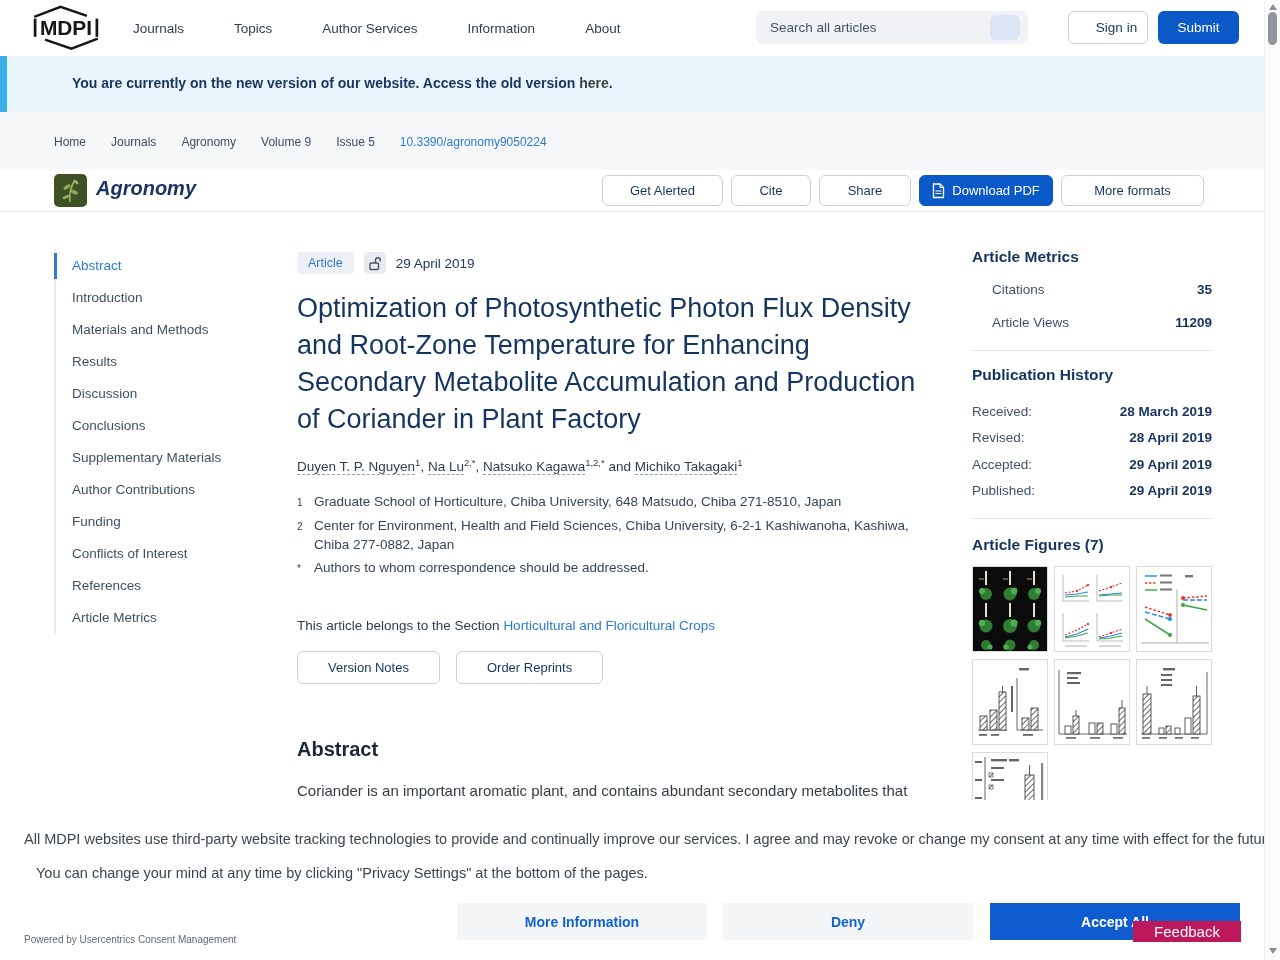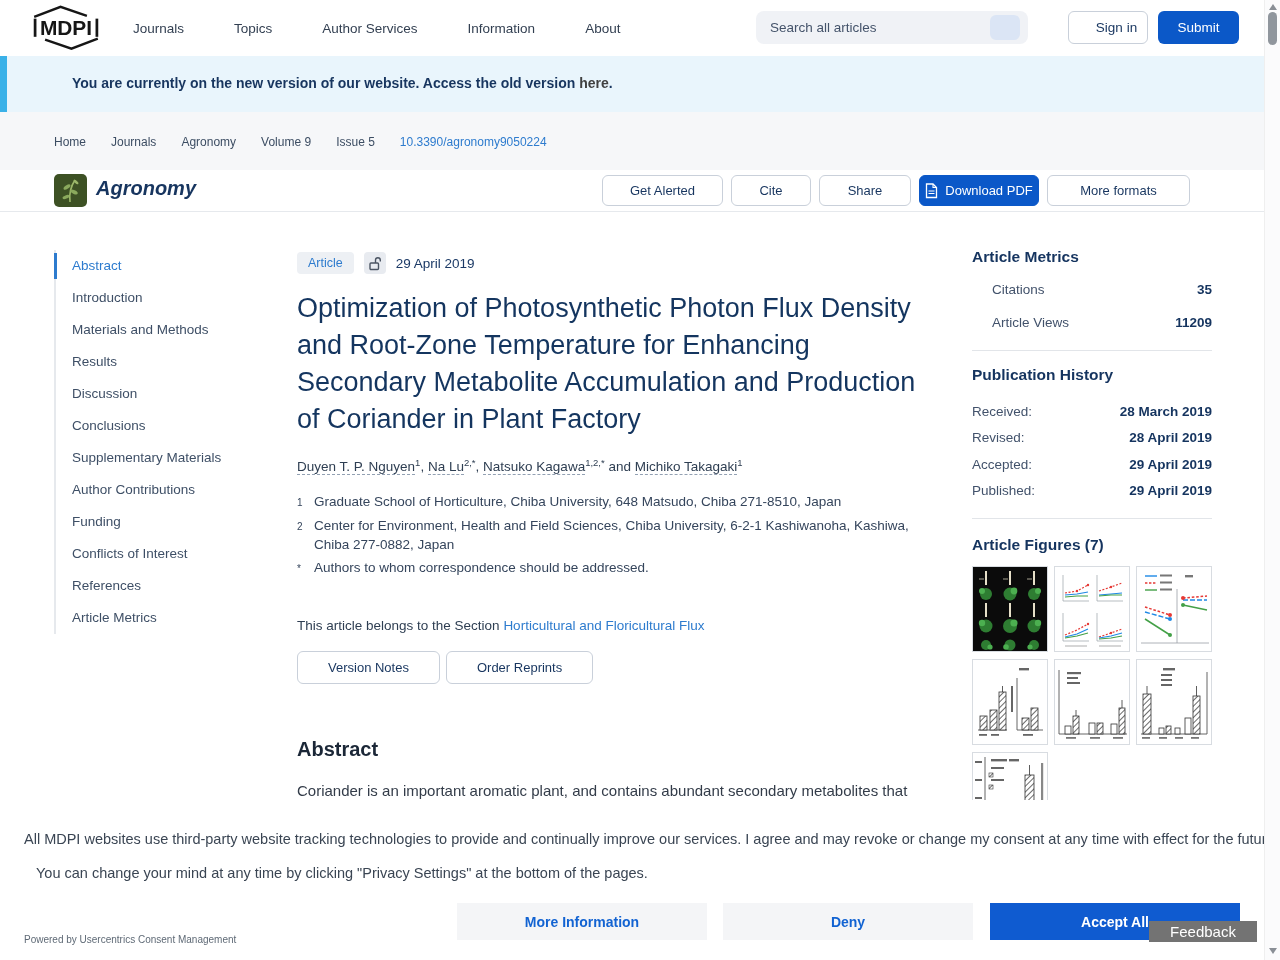--- a/index.html
+++ b/index.html
@@ -31,21 +31,21 @@
   .crumbs { position:absolute; left:54px; top:23px; display:flex; gap:25px; font-size:12px; color:#3c4d63; }
   .crumbs .crumb { cursor:pointer; }
   .crumbs .doi { color:#2d7bce; cursor:pointer; }
   
   .jbar { position:absolute; top:170px; left:0; width:1280px; height:42px; background:#fff; border-bottom:1px solid #e6e9ed; }
   .jlogo { position:absolute; left:54px; top:4px; width:33px; height:33px; background:#3d5124; border-radius:5px; }
   .jname { position:absolute; left:96px; top:7px; font-size:20px; font-style:italic; font-weight:bold; color:#17355f; }
   .jbtns { position:absolute; left:602px; top:5px; display:flex; gap:8px; }
   .jbtn { height:31px; border:1px solid #c9d0da; border-radius:6px; background:#fff; color:#17355f; font-size:13px; display:flex; align-items:center; justify-content:center; gap:7px; cursor:pointer; }
   .b-alert{width:121px} .b-cite{width:80px} .b-share{width:92px}
-  .b-pdf{width:120px; background:#0b58c8; border-color:#0b58c8; color:#fff;}
+  .b-pdf{width:134px; background:#0b58c8; border-color:#0b58c8; color:#fff;}
   .b-formats{width:143px}
   
   .toc { position:absolute; left:54px; top:250px; width:232px; border-left:2px solid #e6e9ed; }
   .toc-item { position:relative; height:32px; line-height:32px; padding-left:16px; font-size:13.5px; color:#3e4f66; cursor:pointer; white-space:nowrap; }
   .toc-item.active { color:#2d7bce; }
   .toc-item.active::before { content:""; position:absolute; left:-2px; top:3px; width:3px; height:26px; background:#2d7bce; }
   
   .badge-row { position:absolute; left:297px; top:252px; display:flex; align-items:center; gap:10px; }
   .a-badge { background:#edf0f4; color:#2d7bce; font-size:12.5px; padding:4px 11px; border-radius:4px; }
   .oa-ic { width:22px; height:22px; background:#e8ebf0; border-radius:4px; display:flex; align-items:center; justify-content:center; }
@@ -57,21 +57,21 @@
   .affils { position:absolute; left:297px; top:492px; width:650px; }
   .affil { display:flex; gap:7px; font-size:13.5px; line-height:19px; color:#35455c; margin-bottom:4px; }
   .affil .mk { font-size:10px; flex:0 0 10px; padding-top:1px; }
   .citation { position:absolute; left:297px; top:591px; font-size:13.5px; color:#2e3e52; }
   .citation .cj { font-style:italic; border-bottom:1px dashed #93a1b3; cursor:pointer; }
   .citation .cy { font-weight:bold; margin-left:4px; }
   .citation .cv { font-style:italic; }
   .citation .cdoi { color:#2d7bce; cursor:pointer; }
   .sectionline { position:absolute; left:297px; top:618px; font-size:13.5px; color:#2e3e52; }
   .sectionline .slink { color:#2d7bce; cursor:pointer; }
-  .vbtns { position:absolute; left:297px; top:651px; display:flex; gap:6px; }
+  .vbtns { position:absolute; left:297px; top:651px; display:flex; gap:16px; }
   .vbtn { height:33px; border:1px solid #c9d0da; border-radius:6px; background:#fff; color:#17355f; font-size:13px; padding:0 30px; cursor:pointer; }
   .abs-h { position:absolute; left:297px; top:738px; font-size:20px; font-weight:bold; color:#1b2737; }
   .abs-t { position:absolute; left:297px; top:779px; width:650px; font-size:15px; line-height:24px; color:#333c49; }
   
   .r-head { position:absolute; left:972px; width:240px; font-size:15.5px; font-weight:bold; color:#15345f; }
   .rh-metrics { top:248px; } .rh-history { top:366px; } .rh-figs { top:536px; }
   .m-row { position:absolute; left:972px; width:240px; height:20px; font-size:13.5px; }
   .m-row .ml { position:absolute; left:20px; color:#42526b; }
   .m-row .mv { position:absolute; right:0; font-weight:bold; color:#15345f; }
   .mr-0 { top:282px; } .mr-1 { top:315px; }
@@ -88,21 +88,21 @@
   .f7{left:972px;top:752px;}
   
   .cookie { position:absolute; left:0; top:800px; width:1264px; height:160px; background:#fff; z-index:20; }
   .ck-line { position:absolute; left:24px; width:1230px; font-size:14.5px; color:#3a4553; white-space:nowrap; }
   .ck-1 { top:31px; } .ck-2 { top:65px;margin-left:12px; }
   .ck-btn { position:absolute; top:103px; width:250px; height:37px; font-size:14px; font-weight:bold; border:none; cursor:pointer; }
   .ck-info { left:457px; background:#f4f5f7; color:#1263d2; }
   .ck-deny { left:723px; background:#f4f5f7; color:#1263d2; }
   .ck-accept { left:990px; background:#0f5bd0; color:#fff; }
   .ck-powered { position:absolute; left:24px; top:134px; font-size:10px; color:#5f6a76; }
-  .feedback { position:absolute; left:1133px; top:921px; width:108px; height:21px; background:#737373; color:#fff; font-size:15px; border:none; z-index:30; cursor:pointer;margin-left:16px; }
+  .feedback { position:absolute; left:1133px; top:921px; width:108px; height:21px; background:#be185d; color:#fff; font-size:15px; border:none; z-index:30; cursor:pointer; }
   
   .sbar { position:absolute; right:0; top:0; width:16px; height:960px; background:#fbfbfc; border-left:1px solid #efefef; z-index:40; }
   .sb-up { position:absolute; top:4px; left:4px; width:0; height:0; border-left:4px solid transparent; border-right:4px solid transparent; border-bottom:6px solid #8a8f96; }
   .sb-thumb { position:absolute; top:12px; left:3px; width:9px; height:33px; background:#90969d; border-radius:5px; cursor:pointer; }
   .sb-down { position:absolute; bottom:6px; left:4px; width:0; height:0; border-left:4px solid transparent; border-right:4px solid transparent; border-top:6px solid #8a8f96; }
 </style>
 </head>
 <body>
 
 <svg width="0" height="0" style="position:absolute" aria-hidden="true">
@@ -225,21 +225,21 @@
       <span class="mk">2</span>
       <span>Center for Environment, Health and Field Sciences, Chiba University, 6-2-1 Kashiwanoha, Kashiwa, Chiba 277-0882, Japan</span>
     </div>
     <div class="affil">
       <span class="mk">*</span>
       <span>Authors to whom correspondence should be addressed.</span>
     </div>
   </div>
 
 
-  <div class="sectionline"><span>This article belongs to the Section </span><span class="slink">Horticultural and Floricultural Flux</span></div>
+  <div class="sectionline"><span>This article belongs to the Section </span><span class="slink">Horticultural and Floricultural Crops</span></div>
 
   <div class="vbtns">
     <button class="vbtn">Version Notes</button>
     <button class="vbtn">Order Reprints</button>
   </div>
 
   <h2 class="abs-h">Abstract</h2>
   <div class="abs-t">Coriander is an important aromatic plant, and contains abundant secondary metabolites that</div>
 
   <div class="r-head rh-metrics">Article Metrics</div>

